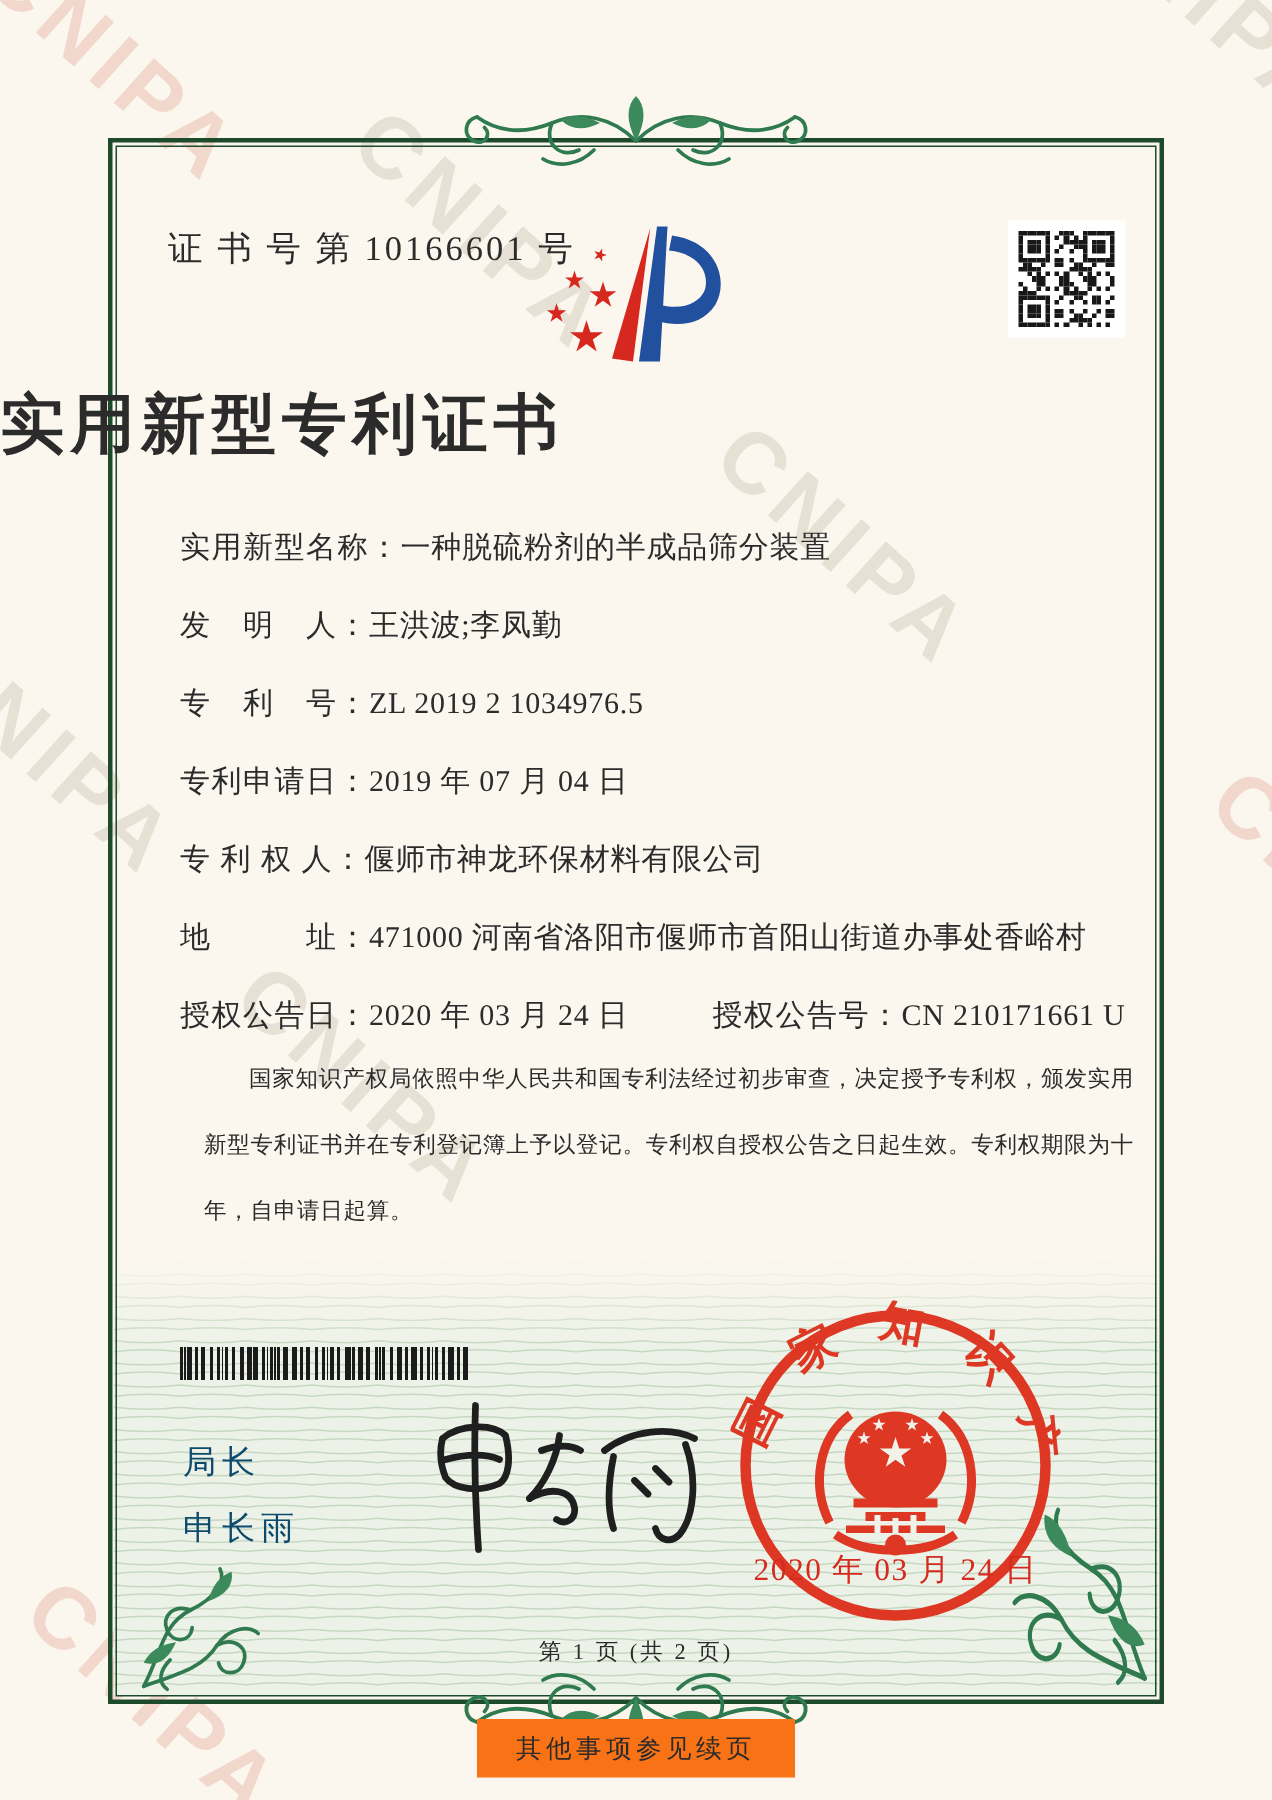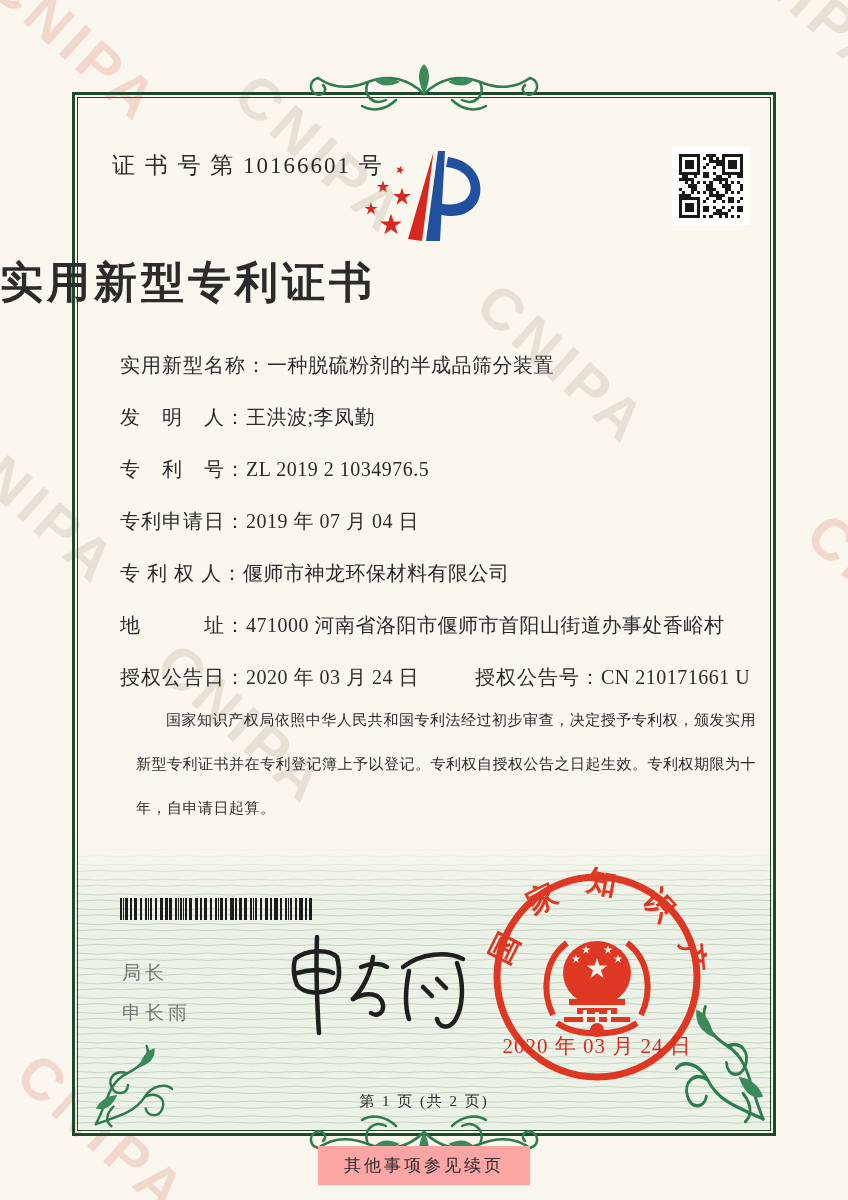--- a/index.html
+++ b/index.html
@@ -50,32 +50,32 @@
          text-align:justify;z-index:4;letter-spacing:0.5px;}
   .paras p{margin:0;text-indent:2em;}
 
   
   .barcode{position:absolute;left:120px;top:898px;width:194px;height:22px;z-index:4;
     background-image:
       repeating-linear-gradient(90deg,#1b1b1b 0 2px,transparent 2px 5px),
       repeating-linear-gradient(90deg,#1b1b1b 0 1px,transparent 1px 7px),
       repeating-linear-gradient(90deg,transparent 0 3px,#1b1b1b 3px 4px,transparent 4px 11px);}
   .officer{position:absolute;left:122px;top:960px;z-index:4;font-family:"Liberation Sans",sans-serif;
-           font-size:19px;letter-spacing:4px;color:#737373;}
+           font-size:22px;letter-spacing:4px;color:#0c4a6e;}
   .officer div{margin-bottom:14px;}
   .signature{position:absolute;left:265px;top:915px;width:210px;height:130px;z-index:5;}
   .signature path{fill:none;stroke:#1f1f1f;stroke-width:4.5;stroke-linecap:round;stroke-linejoin:round;}
 
   .seal{position:absolute;left:487px;top:867px;width:220px;height:220px;z-index:5;opacity:0.93;}
   .seal-date{position:absolute;left:497px;top:1032px;width:200px;text-align:center;z-index:6;
              color:#d42b1e;font-size:21px;letter-spacing:1px;white-space:nowrap;}
 
   .page-footer{position:absolute;left:0;top:1092px;width:100%;text-align:center;font-size:15px;
                letter-spacing:2px;z-index:4;}
-  .cont-note{position:absolute;left:50%;transform:translateX(-50%);top:1146px;background:#fca5a5;
+  .cont-note{position:absolute;left:50%;transform:translateX(-50%);top:1146px;background:#f97316;
              padding:8px 26px;font-size:17px;letter-spacing:3px;z-index:4;box-shadow:0 0 4px rgba(0,0,0,0.03);}
 </style>
 </head>
 <body>
 
 <div class="page">
 
   <div class="wm pink" style="left:-28px;top:8px;font-size:58px;">CNIPA</div>
   <div class="wm gray" style="left:700px;top:-36px;font-size:60px;">CNIPA</div>
   <div class="wm gray" style="left:218px;top:120px;font-size:58px;">CNIPA</div>

